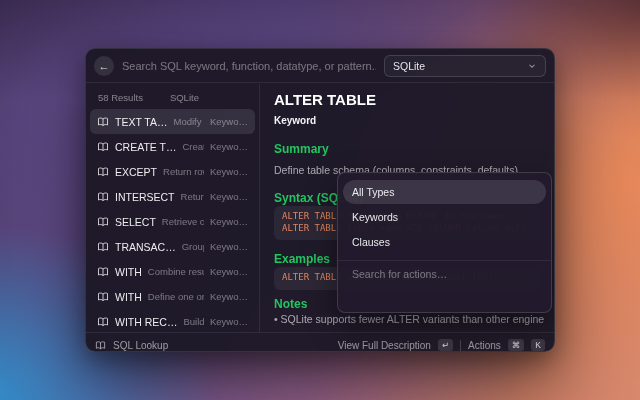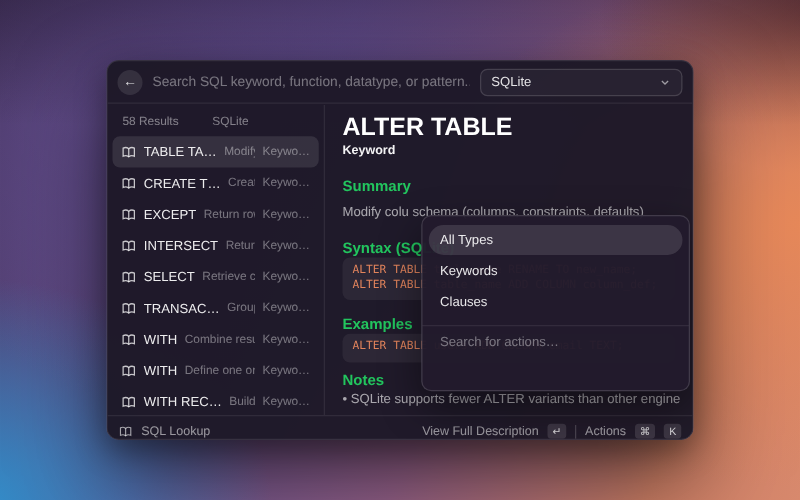--- a/index.html
+++ b/index.html
@@ -39,21 +39,21 @@
   .list-header { display:flex; gap:27px; padding:4px 12px 6px; font-size:9.5px; color:rgba(255,255,255,0.45); }
   .row { height:25px; margin:0 4px; border-radius:6px; display:flex; align-items:center; padding:0 7px; gap:6px; }
   .row.selected { background:rgba(255,255,255,0.10); }
   .book { color:rgba(255,255,255,0.75); display:flex; flex:0 0 auto; }
   .row .name { color:rgba(255,255,255,0.92); font-size:10.5px; white-space:nowrap; }
   .row .desc { color:rgba(255,255,255,0.40); font-size:9.5px; white-space:nowrap; overflow:hidden; flex:1; }
   .row .cat { color:rgba(255,255,255,0.40); font-size:9.5px; white-space:nowrap; margin-left:auto; flex:0 0 auto;text-align:right; }
 
   
   .detail-panel { position:absolute; left:174px; top:35px; right:0; bottom:19px; overflow:hidden; }
-  .detail-title { position:absolute; left:14px; top:7px; font-size:20px; font-weight:bold; color:#fff; }
+  .detail-title { position:absolute; left:14px; top:7px; font-size:15px; font-weight:bold; color:#fff; }
   .type-label { position:absolute; left:14px; top:31px; font-size:10px; font-weight:bold; color:rgba(255,255,255,0.95); }
   .h-summary { position:absolute; left:14px; top:58px; }
   .summary-text { position:absolute; left:14px; top:80px; font-size:10.5px; color:rgba(255,255,255,0.62); white-space:nowrap; }
   .h-syntax { position:absolute; left:14px; top:107px; }
   .section-heading { font-size:12px; font-weight:bold; color:#22c55e; white-space:nowrap; }
   .code-block { position:absolute; left:14px; right:14px; background:rgba(255,255,255,0.06); border-radius:6px; padding:5px 8px; font-family:"DejaVu Sans Mono", monospace; font-size:9px; color:#e2845c; overflow:hidden; }
   .cb-syntax { top:122px; height:34px; }
   .code-line { line-height:11.5px; white-space:nowrap; }
   .h-examples { position:absolute; left:14px; top:168px; }
   .cb-example { top:183px; height:23px; }
@@ -105,21 +105,21 @@
         <span>SQLite</span>
       </div>
 
       <div class="row selected">
         <span class="book">
             <svg width="12" height="12" viewBox="0 0 24 24" fill="none" stroke="currentColor" stroke-width="2">
               <path d="M3 5c3-1.5 6-1.5 9 1 3-2.5 6-2.5 9-1v13c-3-1.5-6-1.5-9 1-3-2.5-6-2.5-9-1z"></path>
               <path d="M12 6v13"></path>
             </svg>
           </span>
-        <span class="name">TABLE TA…</span>
+        <span class="name">TEXT TA…</span>
         <span class="desc">Modify ta…</span>
         <span class="cat">Keywo…</span>
       </div>
       <div class="row">
         <span class="book">
             <svg width="12" height="12" viewBox="0 0 24 24" fill="none" stroke="currentColor" stroke-width="2">
               <path d="M3 5c3-1.5 6-1.5 9 1 3-2.5 6-2.5 9-1v13c-3-1.5-6-1.5-9 1-3-2.5-6-2.5-9-1z"></path>
               <path d="M12 6v13"></path>
             </svg>
           </span>
@@ -203,21 +203,21 @@
         <span class="name">WITH REC…</span>
         <span class="desc">Build rec…</span>
         <span class="cat">Keywo…</span>
       </div>
     </div>
 
     <div class="detail-panel">
       <div class="detail-title">ALTER TABLE</div>
       <div class="type-label">Keyword</div>
       <div class="section-heading h-summary">Summary</div>
-      <div class="summary-text">Modify colu schema (columns, constraints, defaults)</div>
+      <div class="summary-text">Define table schema (columns, constraints, defaults)</div>
       <div class="section-heading h-syntax">Syntax (SQLite)</div>
       <div class="code-block cb-syntax">
         <div class="code-line">ALTER TABLE table_name RENAME TO new_name;</div>
         <div class="code-line">ALTER TABLE table_name ADD COLUMN column_def;</div>
       </div>
       <div class="section-heading h-examples">Examples</div>
       <div class="code-block cb-example">
         <div class="code-line">ALTER TABLE users ADD COLUMN email TEXT;</div>
       </div>
       <div class="section-heading h-notes">Notes</div>

